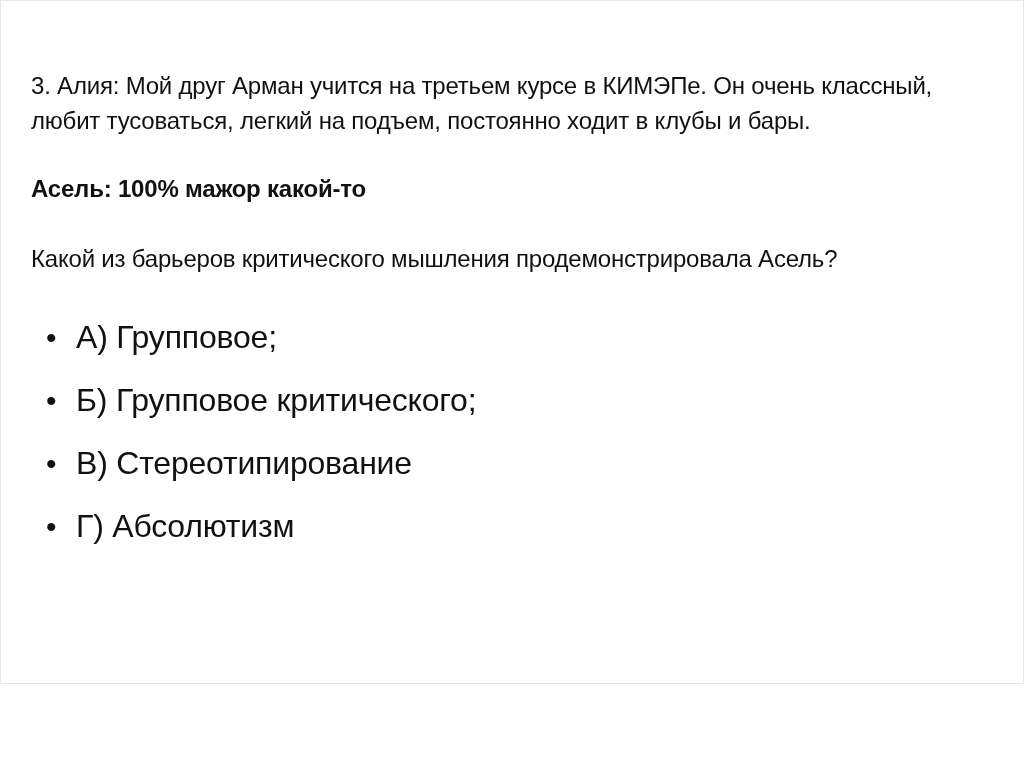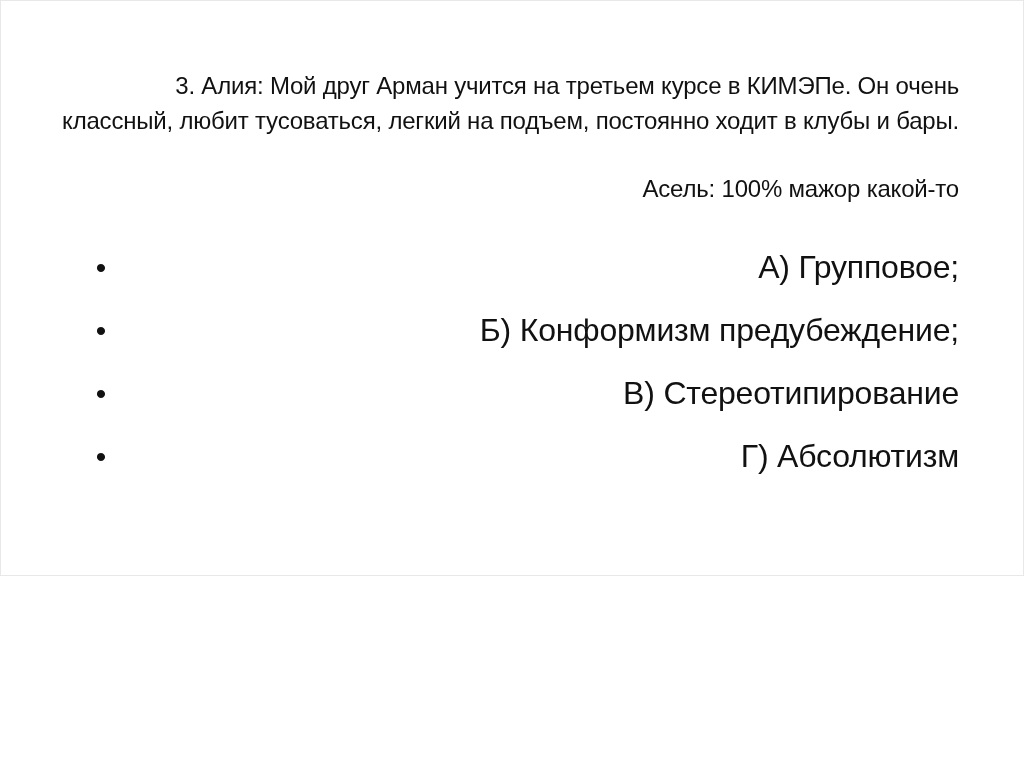--- a/index.html
+++ b/index.html
@@ -3,40 +3,39 @@
 <meta charset="utf-8">
 <style>
   html, body {
     margin: 0;
     padding: 0;
     background: #ffffff;
   }
   .slide {
     position: relative;
     width: 1024px;
-    height: 576px;
+    height: 684px;
     box-sizing: border-box;
     background: #ffffff;
     border: 1px solid #e8e8e8;
-    padding: 67px 64px 0 60px;
+    padding: 67px 64px 0 30px;
     font-family: "Liberation Sans", "DejaVu Sans", sans-serif;
     color: #111111;
     overflow: hidden;
-    text-align: right;
   }
   .body-text {
     margin: 0;
     font-size: 24px;
     line-height: 35px;
     font-weight: 400;
     letter-spacing: -0.2px;
     max-width: 910px;
   }
   .para-1 { margin-bottom: 33px; }
-  .para-2 { margin-bottom: 35px; }
+  .para-2 { margin-bottom: 35px; font-weight: bold; }
   .question { margin-bottom: 0; }
   .options {
     margin-top: 40px;
     margin-left: 15px;
   }
   .option {
     display: flex;
     align-items: baseline;
     margin-bottom: 20px;
     font-size: 32px;
@@ -55,31 +54,32 @@
 </style>
 </head>
 <body>
 
 <div class="slide">
 
   <p class="body-text para-1">3. Алия: Мой друг Арман учится на третьем курсе в КИМЭПе. Он очень классный, любит тусоваться, легкий на подъем, постоянно ходит в клубы и бары.</p>
 
   <p class="body-text para-2">Асель: 100% мажор какой-то</p>
 
+  <p class="body-text question">Какой из барьеров критического мышления продемонстрировала Асель?</p>
 
   <div class="options">
 
     <div class="option">
       <span class="bullet">•</span>
       <span class="option-label">А) Групповое;</span>
     </div>
 
     <div class="option">
       <span class="bullet">•</span>
-      <span class="option-label">Б) Конформизм предубеждение;</span>
+      <span class="option-label">Б) Групповое критического;</span>
     </div>
 
     <div class="option">
       <span class="bullet">•</span>
       <span class="option-label">В) Стереотипирование</span>
     </div>
 
     <div class="option">
       <span class="bullet">•</span>
       <span class="option-label">Г) Абсолютизм</span>

